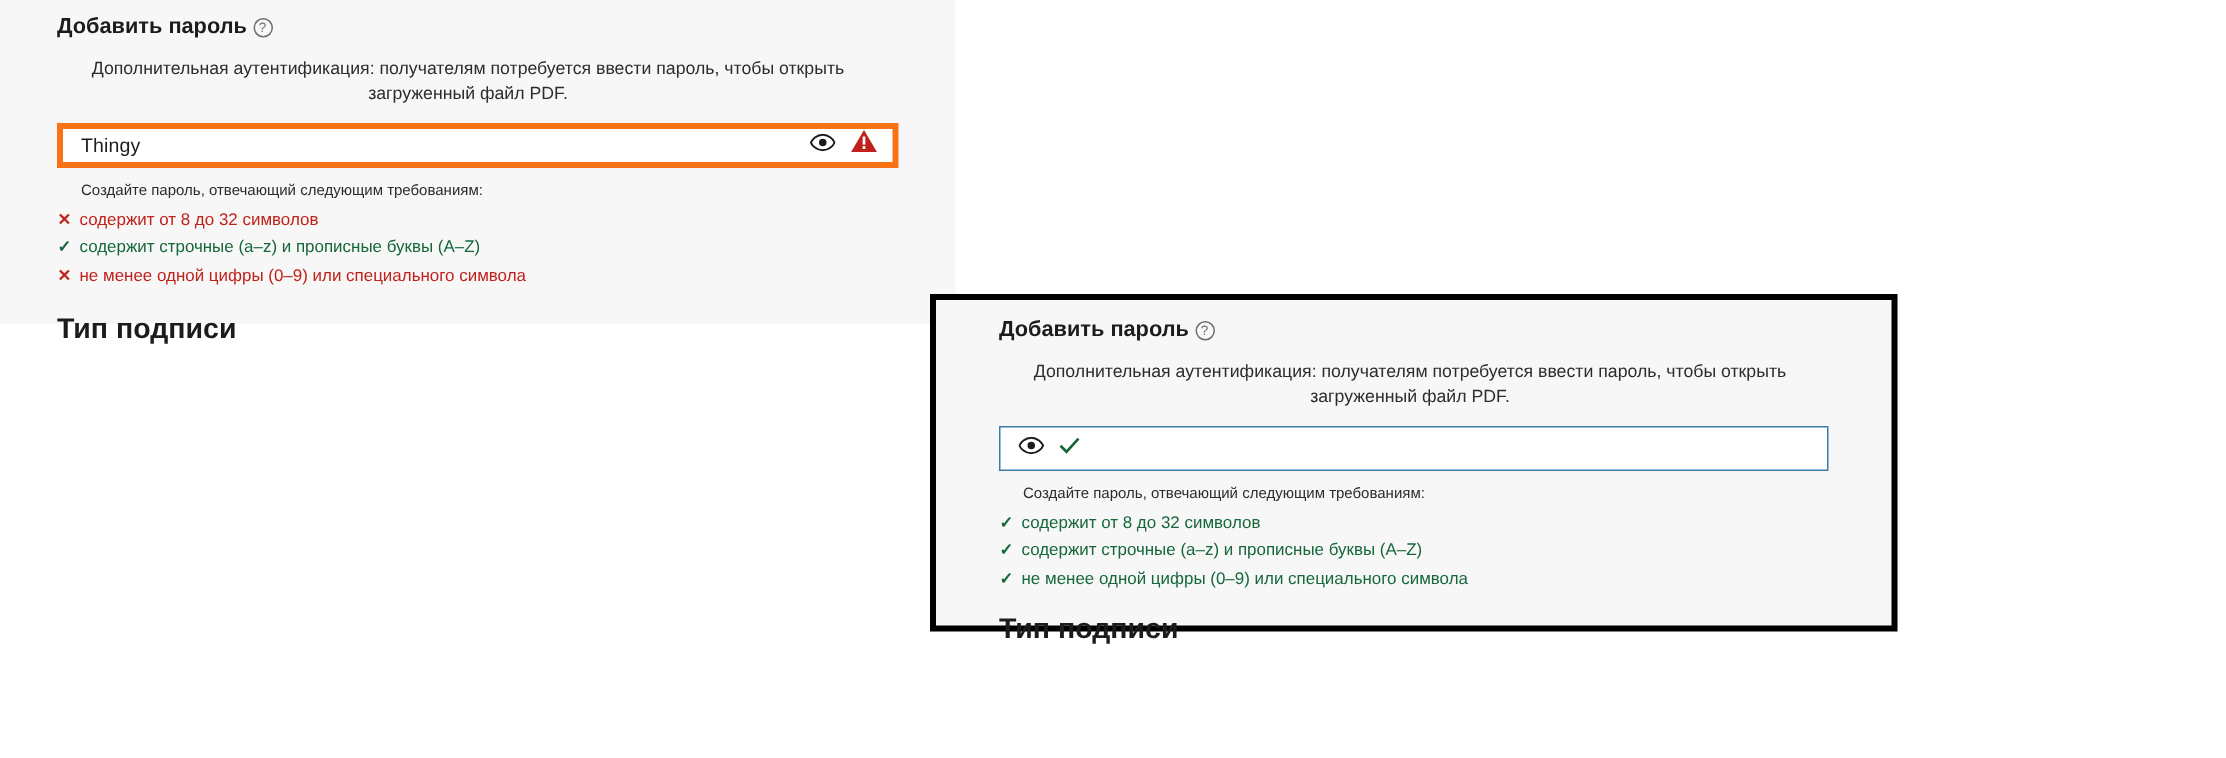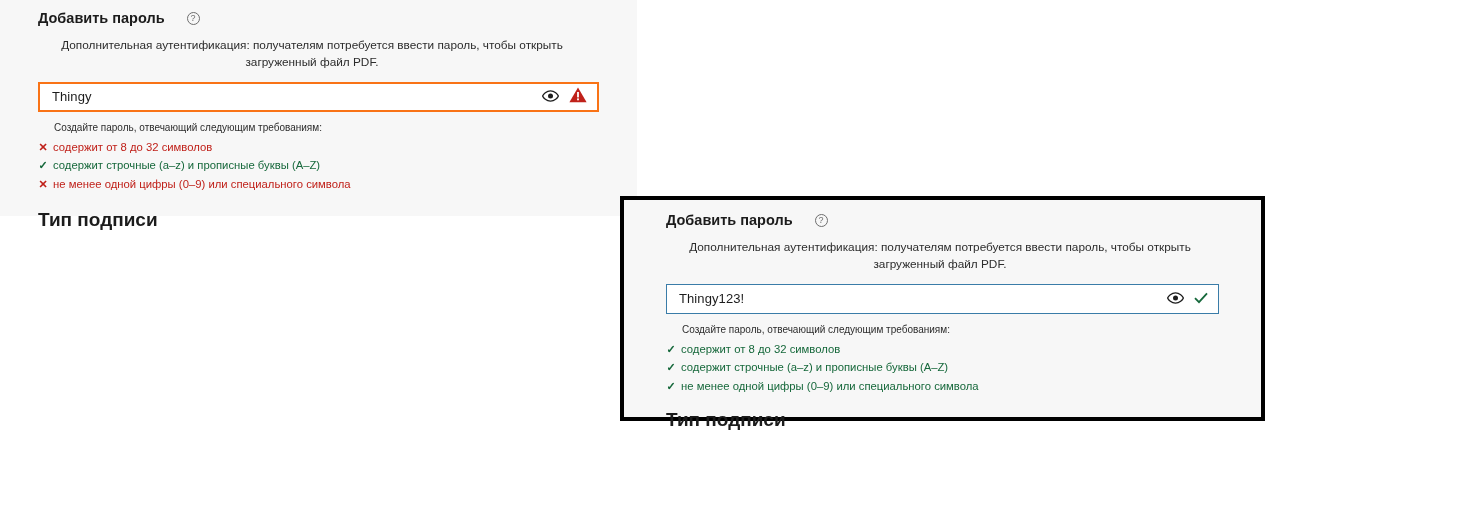--- a/index.html
+++ b/index.html
@@ -43,21 +43,21 @@
     padding: 12px 42px 0 42px;
   }
 
   .sec-title {
     font-size: 14.5px;
     font-weight: bold;
     color: #1c1c1c;
     margin: 0 0 10px 0;
     display: flex;
     align-items: center;
-    gap: 22px;
+    gap: 4px;
     line-height: 1.2;
   }
 
   .help-icon {
     display: inline-flex;
     align-items: center;
     justify-content: center;
     width: 13px;
     height: 13px;
     border: 1px solid #6e6e6e;
@@ -82,21 +82,21 @@
   .pw-field {
     position: relative;
     display: flex;
     align-items: center;
     height: 30px;
     background: #ffffff;
     box-sizing: border-box;
     padding: 0 10px 0 12px;
   }
 
-  .pw-field.invalid { border: 2px solid #f97316; }
+  .pw-field.invalid { border: 4px solid #f97316; }
   .pw-field.valid   { border: 1px solid #3a7ca8; }
 
   .pw-value {
     flex: 1 1 auto;
     font-size: 13px;
     color: #1c1c1c;
     letter-spacing: 0.1px;
   }
 
   .field-icons {
@@ -208,21 +208,20 @@
   <div class="panel-b">
 
     <div class="sec-title">
       <span>Добавить пароль</span>
       <span class="help-icon">?</span>
     </div>
 
     <p class="desc">Дополнительная аутентификация: получателям потребуется ввести пароль, чтобы открыть загруженный файл PDF.</p>
 
     <div class="pw-field valid">
-      <span class="pw-value">Thingy123!</span>
       <span class="field-icons">
         <span class="eye-icon">
           <svg width="17" height="12" viewBox="0 0 17 12" aria-hidden="true">
             <path d="M8.5 0.8C4.4 0.8 1.4 4 0.6 6c0.8 2 3.8 5.2 7.9 5.2S15.6 8 16.4 6C15.6 4 12.6 0.8 8.5 0.8z" fill="none" stroke="#1c1c1c" stroke-width="1.3"></path>
             <circle cx="8.5" cy="6" r="2.5" fill="#1c1c1c"></circle>
           </svg>
         </span>
         <span class="check-big">
           <svg width="14" height="12" viewBox="0 0 14 12" aria-hidden="true">
             <path d="M1 6.2 L5 10.2 L13 1.4" fill="none" stroke="#16683b" stroke-width="1.8"></path>

